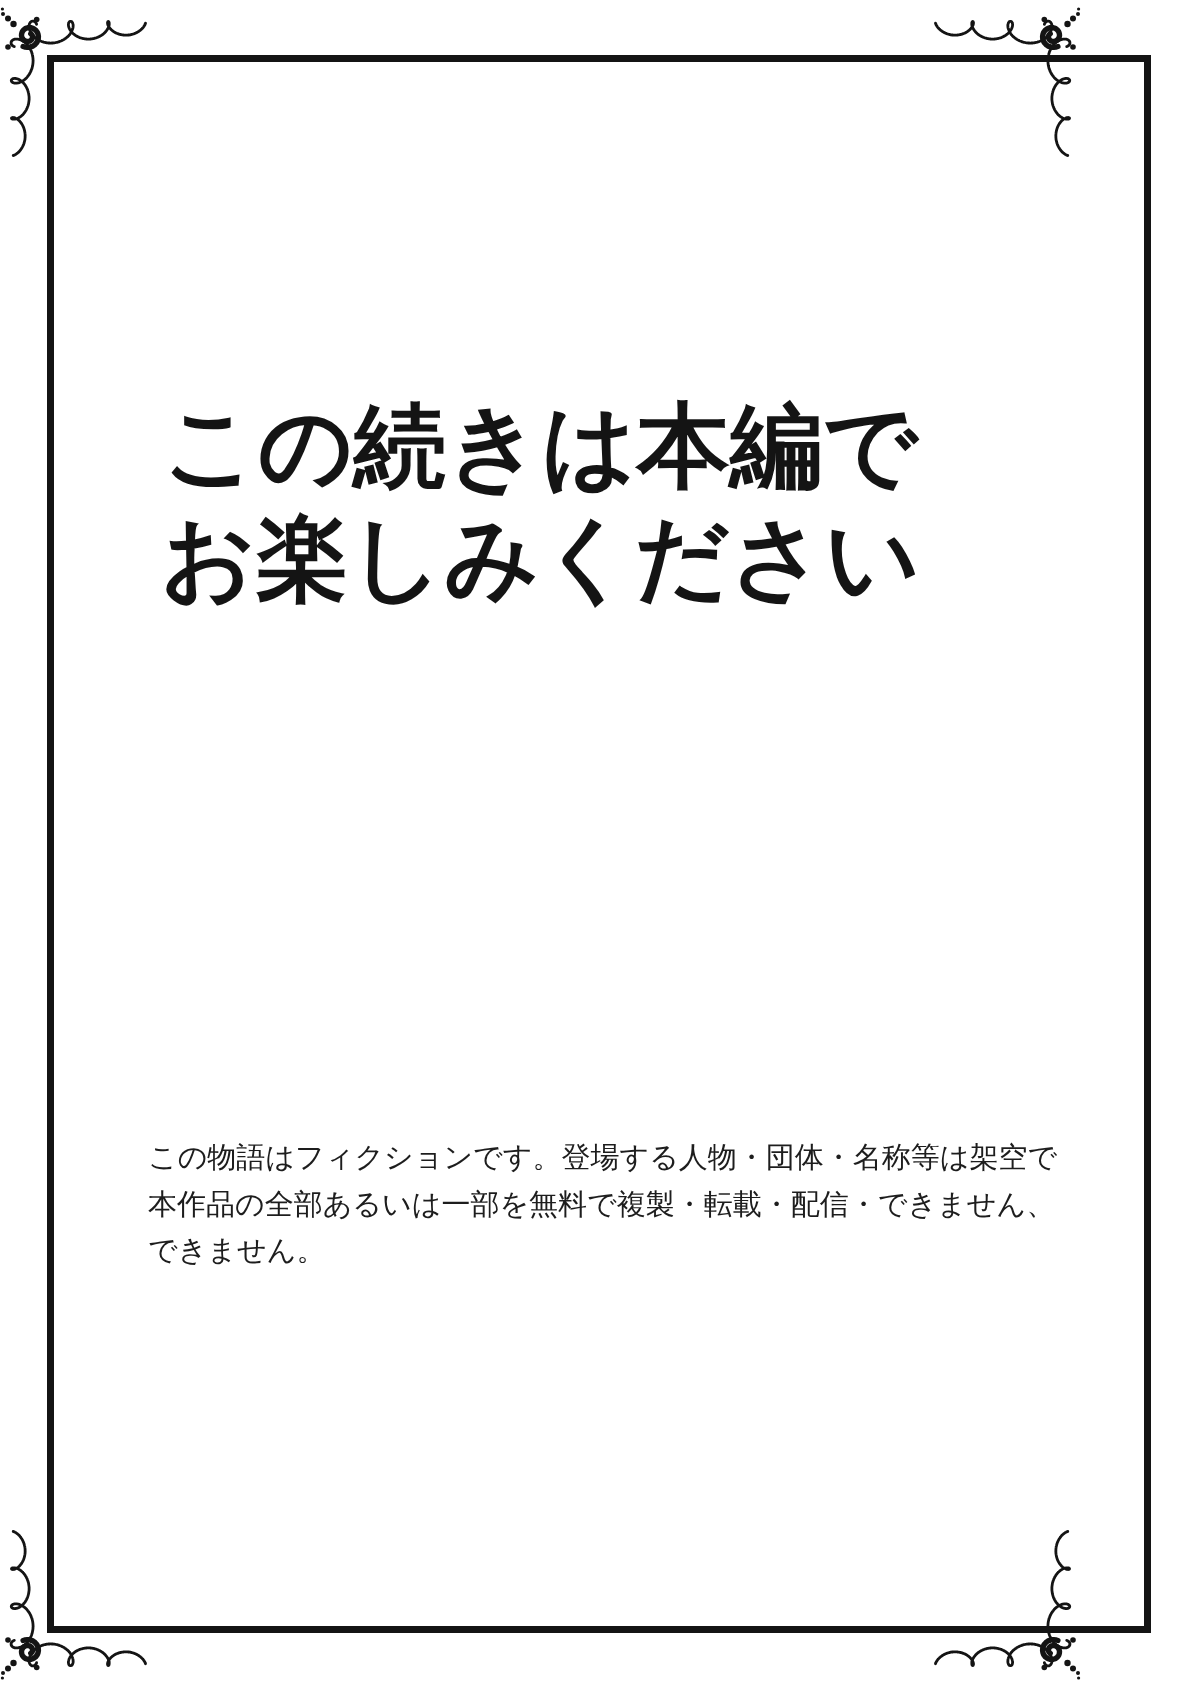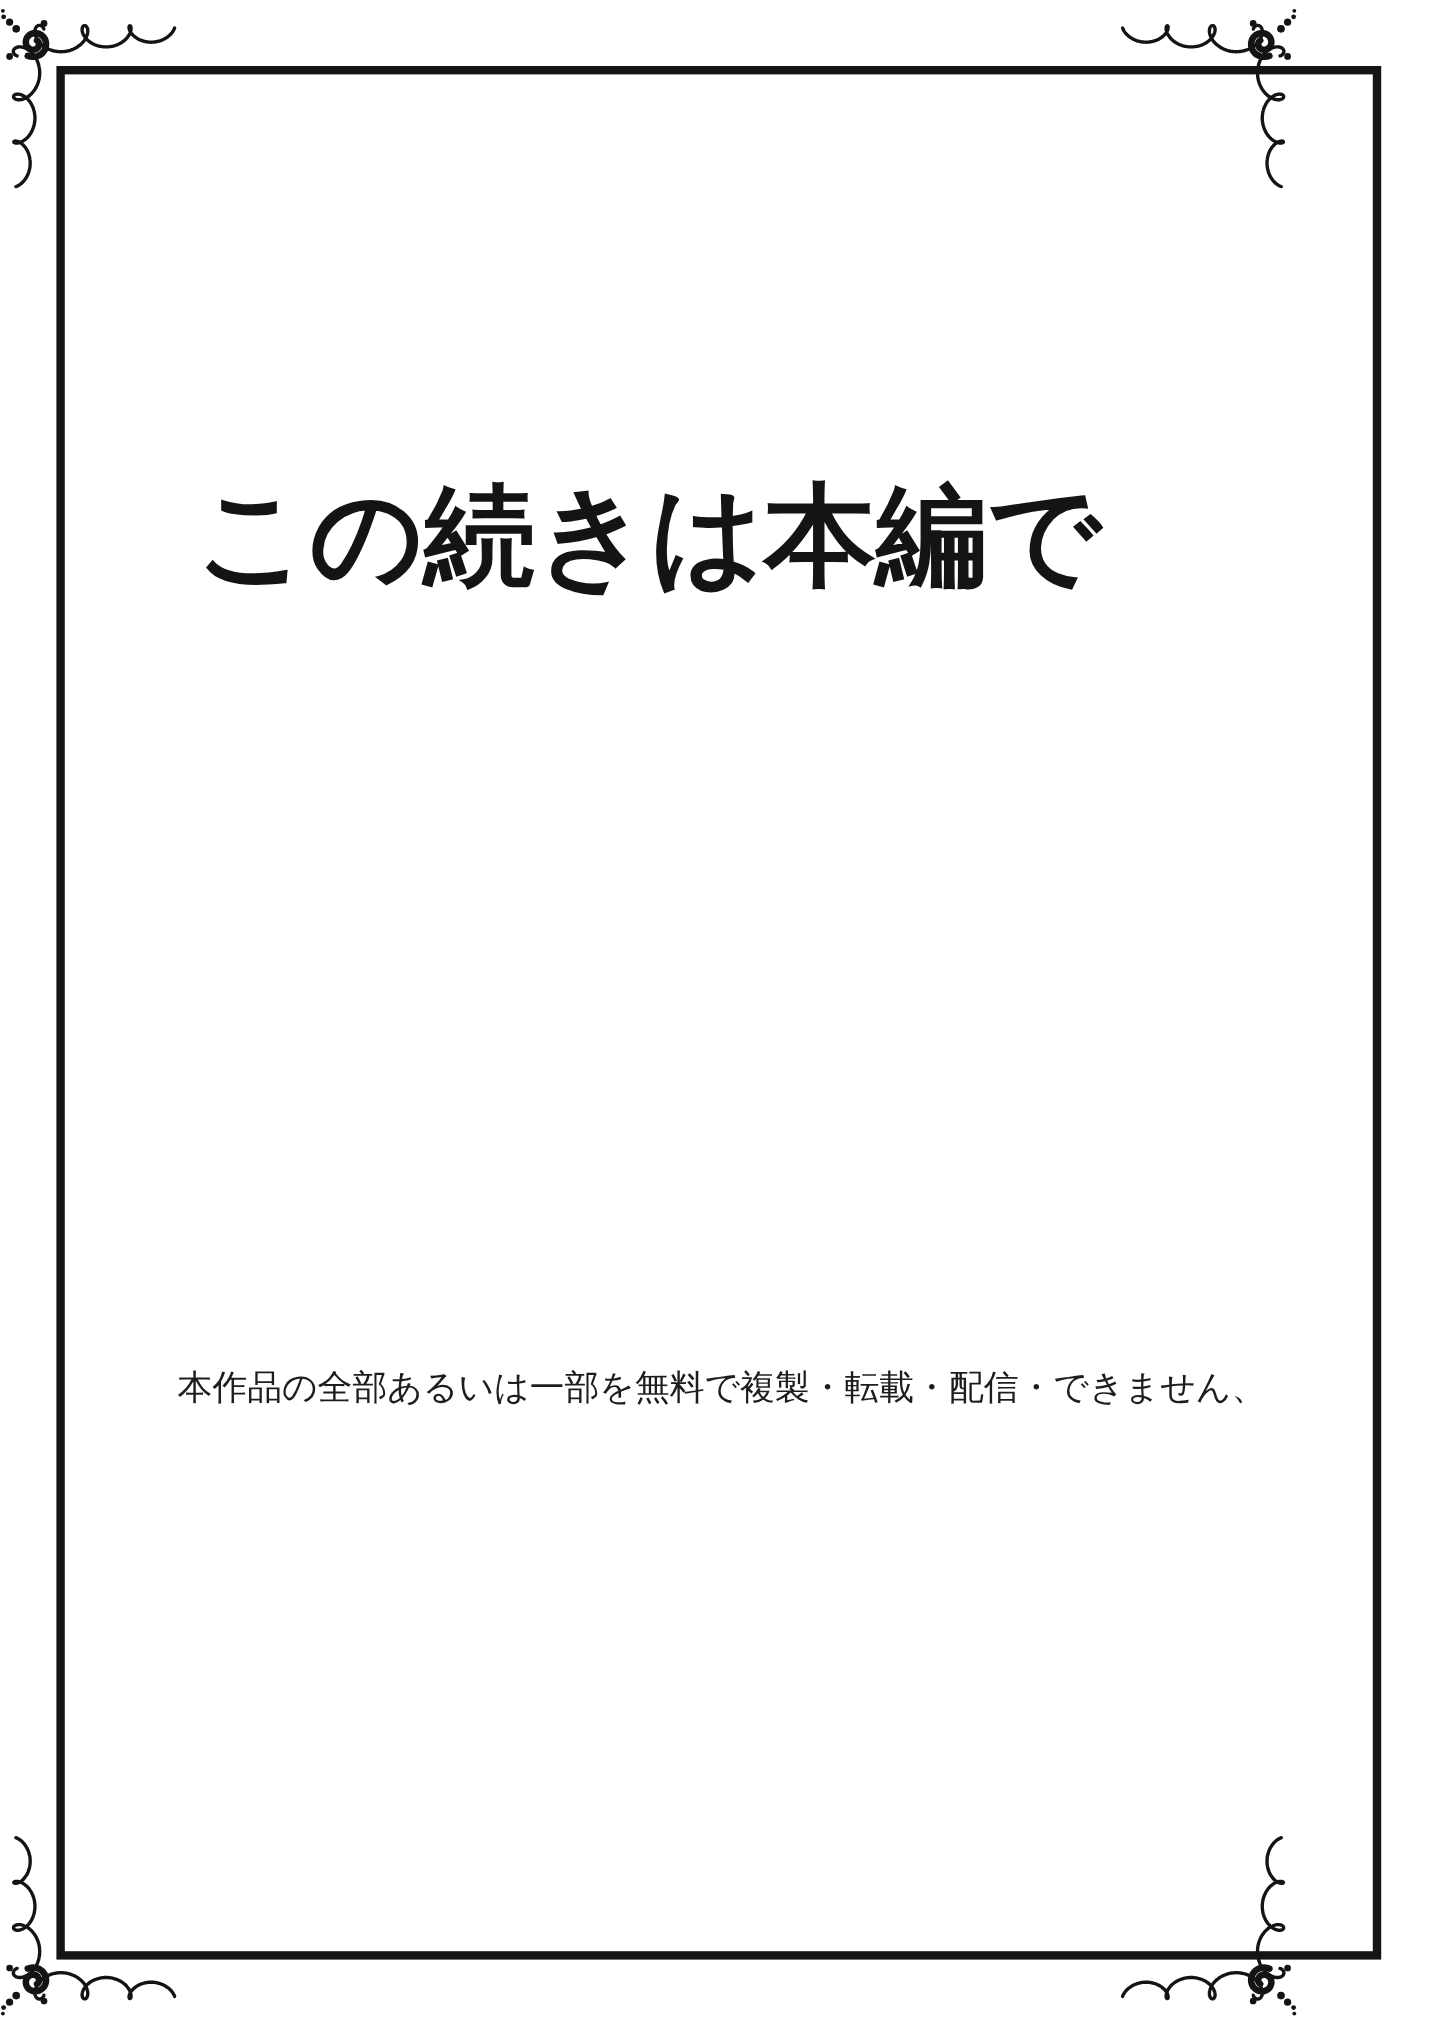--- a/index.html
+++ b/index.html
@@ -110,19 +110,22 @@
         <circle cx="13.5" cy="24" r="3.2" fill="#141414" stroke="none"></circle>
         <circle cx="36.7" cy="19.5" r="2.8" fill="#141414" stroke="none"></circle>
         <circle cx="8" cy="47" r="2.8" fill="#141414" stroke="none"></circle>
       </g>
     </svg>
 
   <div class="frame"></div>
 
   <div class="title">
     <div>この続きは本編で</div>
+    <div>お楽しみください</div>
   </div>
 
   <div class="disclaimer">
+    <div class="disclaimer-line">この物語はフィクションです。登場する人物・団体・名称等は架空で</div>
     <div class="disclaimer-line">本作品の全部あるいは一部を無料で複製・転載・配信・できません、</div>
+    <div class="disclaimer-line">できません。</div>
   </div>
 
 </div>
 
 </body></html>

